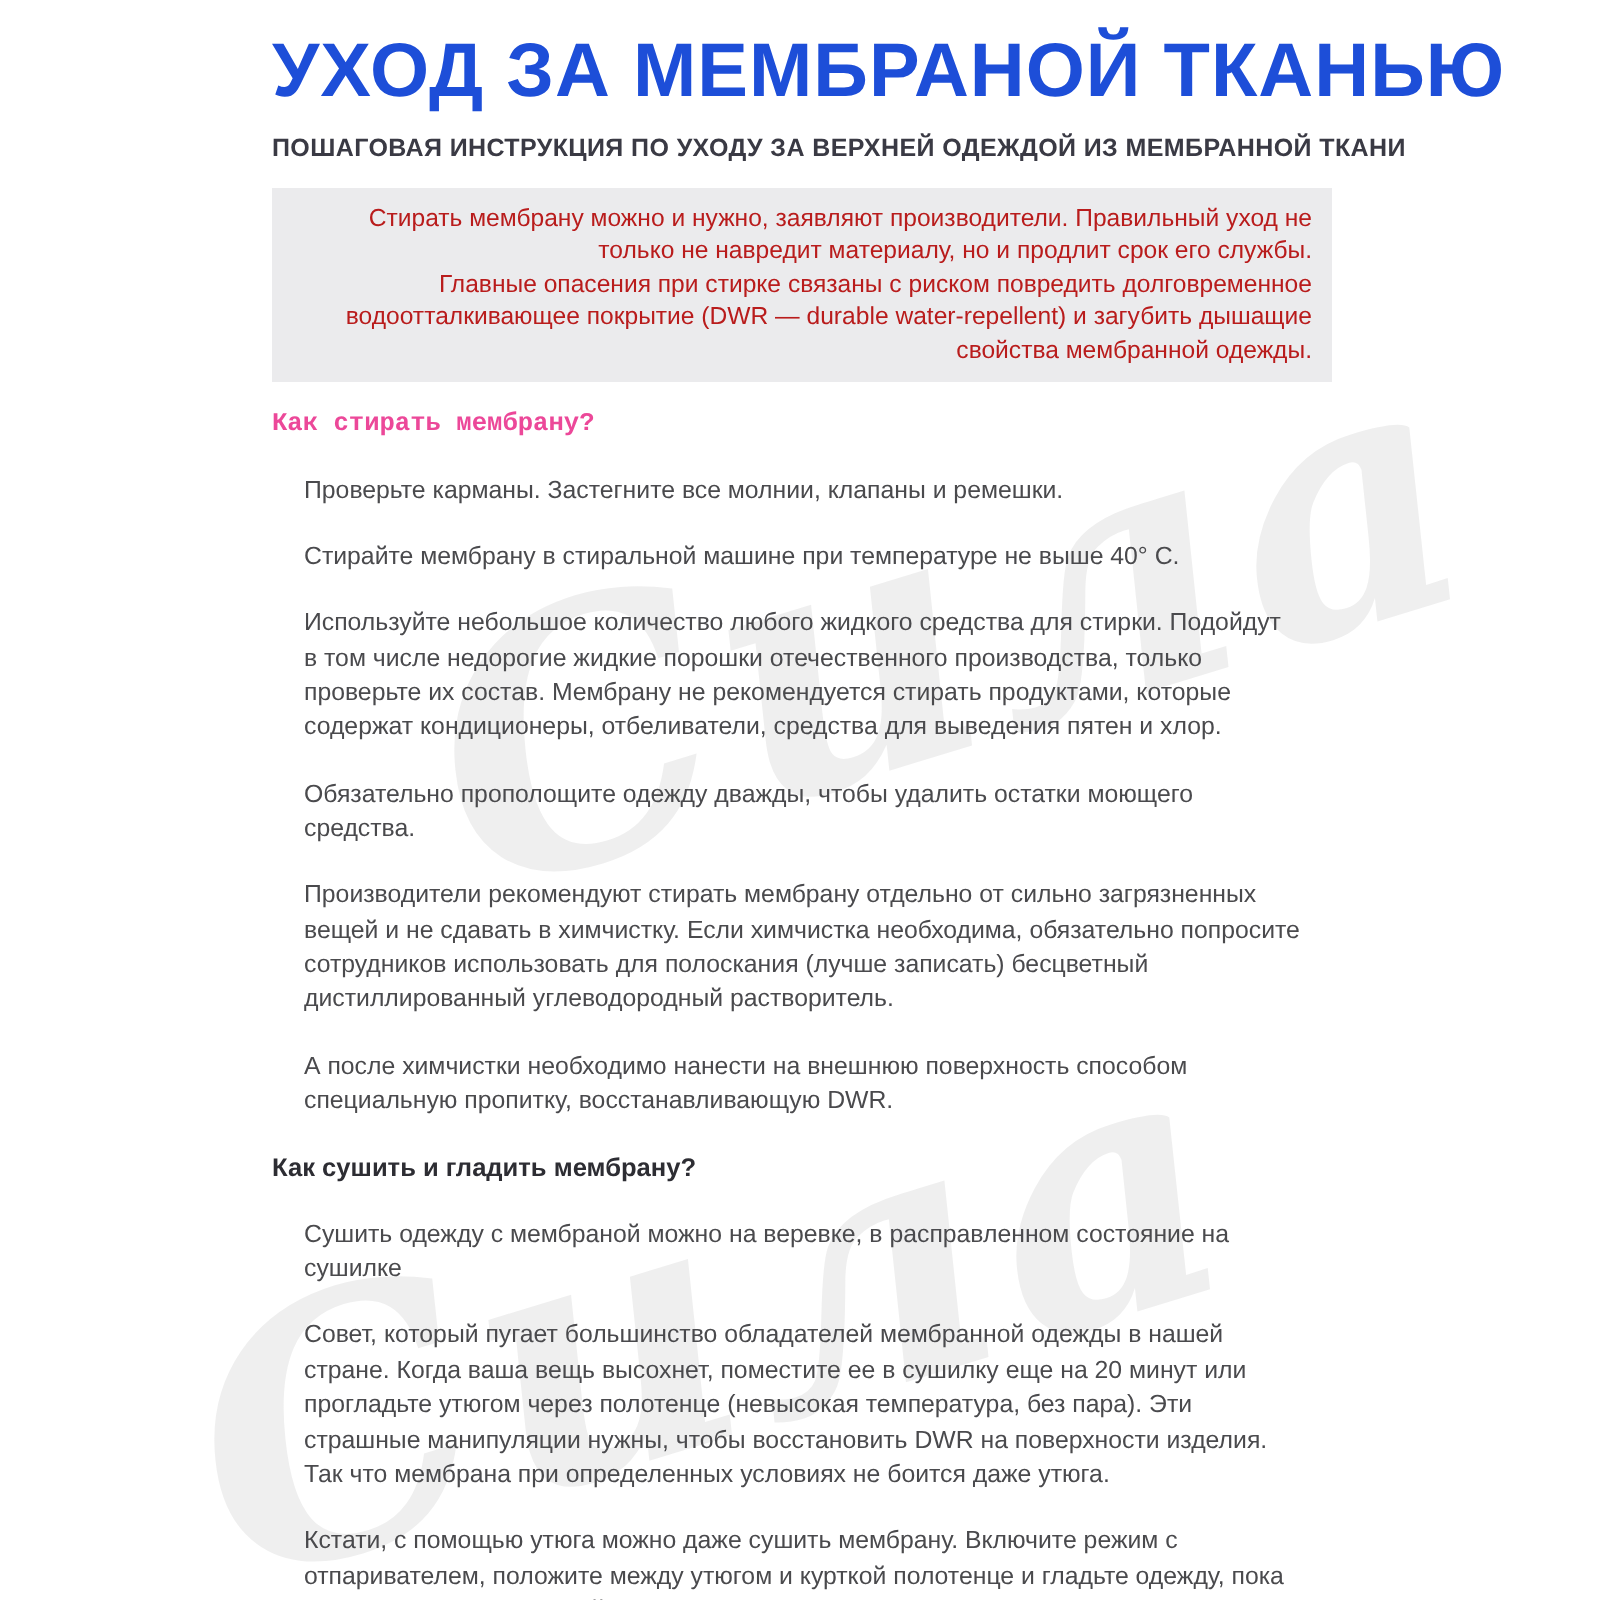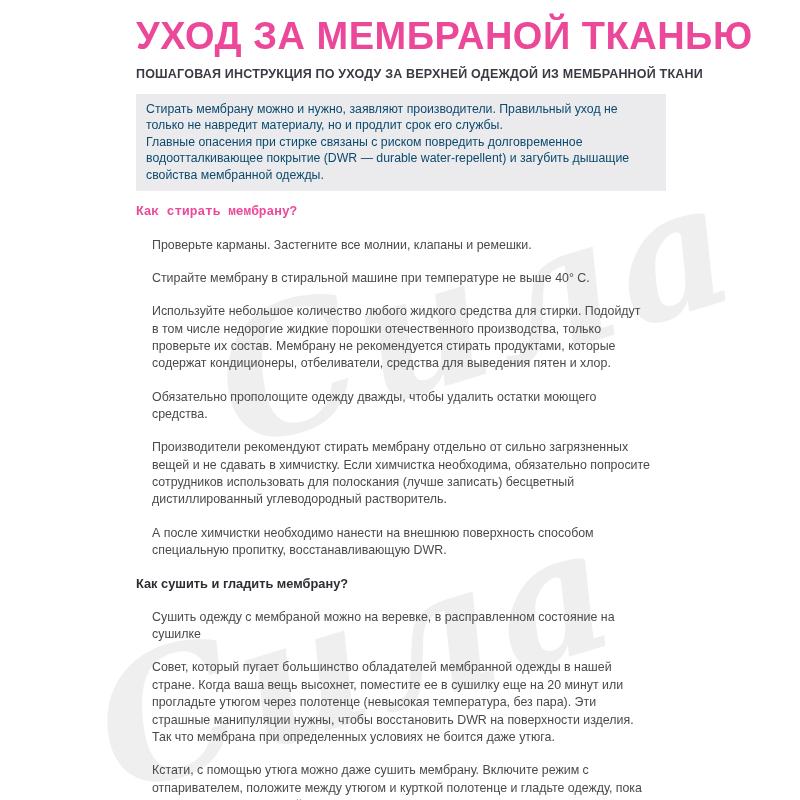--- a/index.html
+++ b/index.html
@@ -70,25 +70,25 @@
 </style>
 </head>
 <body>
 
 <div class="page">
 
   <div class="watermark wm-top">Сила</div>
   <div class="watermark wm-bottom">Сила</div>
 
   <div class="header-block">
-    <div class="page-title" style="color: #ec4899;">УХОД ЗА МЕМБРАНОЙ ТКАНЬЮ</div>
+    <div class="page-title" style="color: #1d4ed8;">УХОД ЗА МЕМБРАНОЙ ТКАНЬЮ</div>
     <div class="page-subtitle" style="color: rgb(58, 58, 68); text-align: right;">ПОШАГОВАЯ ИНСТРУКЦИЯ ПО УХОДУ ЗА ВЕРХНЕЙ ОДЕЖДОЙ ИЗ МЕМБРАННОЙ ТКАНИ</div>
   </div>
 
-  <div class="intro-box" id="intro-box" style="background: rgb(235, 235, 237); color: #0c4a6e;">
+  <div class="intro-box" id="intro-box" style="background: rgb(235, 235, 237); color: #b91c1c; text-align: right;">
       <p>Стирать мембрану можно и нужно, заявляют производители. Правильный уход не только не навредит материалу, но и продлит срок его службы.</p>
       <p>Главные опасения при стирке связаны с риском повредить долговременное водоотталкивающее покрытие (DWR — durable water-repellent) и загубить дышащие свойства мембранной одежды.</p>
     </div>
 
   <div class="content" id="sections-container" style="color: rgb(74, 74, 77);">
       <div class="section-heading" style="color: #ec4899; font-family: Liberation Mono, monospace;">Как стирать мембрану?</div>
       <p>Проверьте карманы. Застегните все молнии, клапаны и ремешки.</p>
       <p>Стирайте мембрану в стиральной машине при температуре не выше 40° С.</p>
       <p>Используйте небольшое количество любого жидкого средства для стирки. Подойдут в том числе недорогие жидкие порошки отечественного производства, только проверьте их состав. Мембрану не рекомендуется стирать продуктами, которые содержат кондиционеры, отбеливатели, средства для выведения пятен и хлор.</p>
       <p>Обязательно прополощите одежду дважды, чтобы удалить остатки моющего средства.</p>

